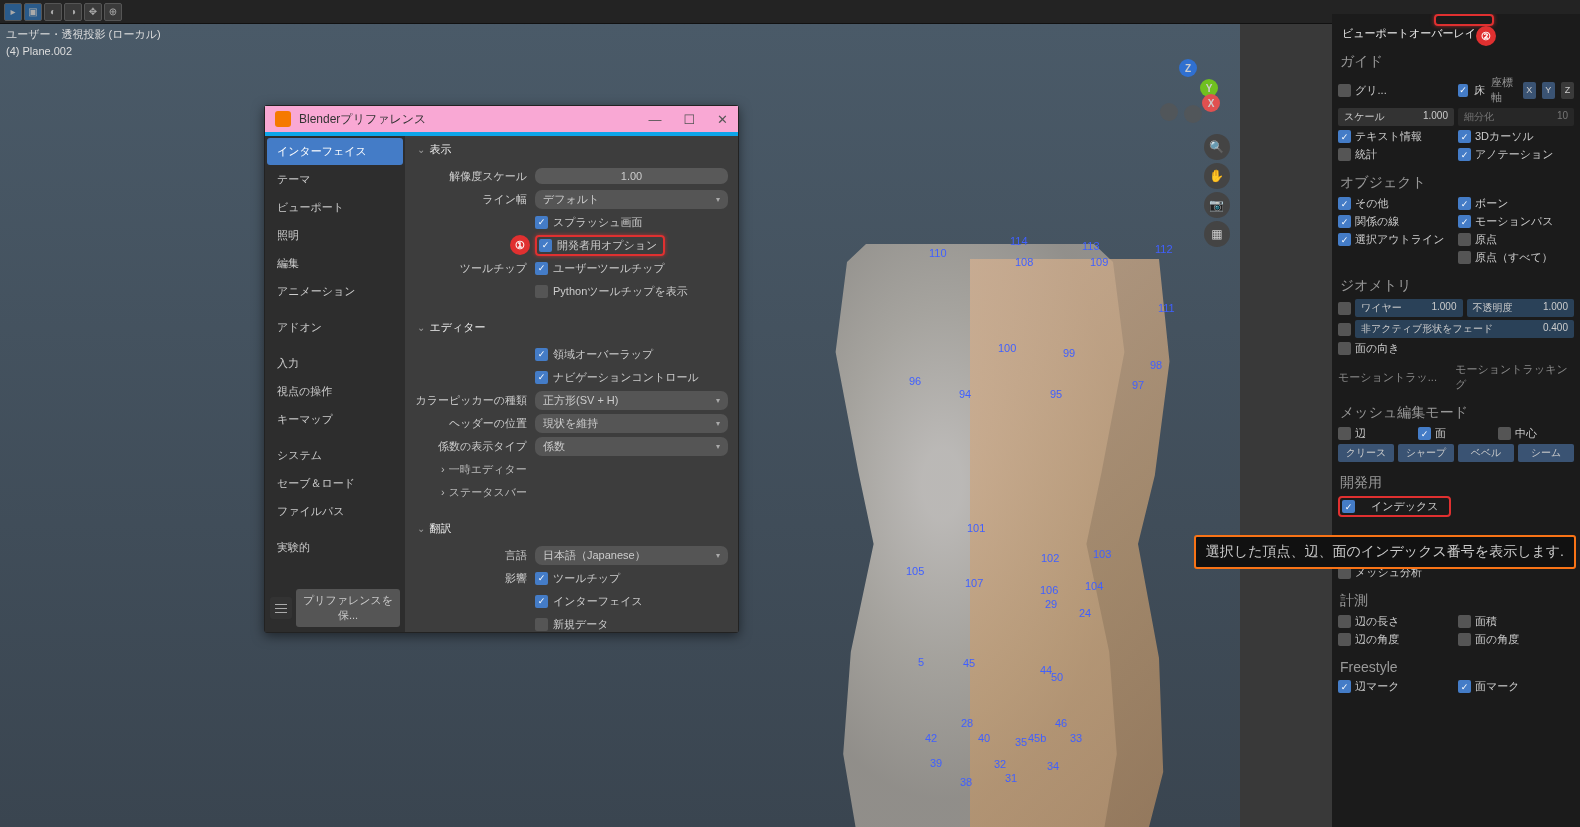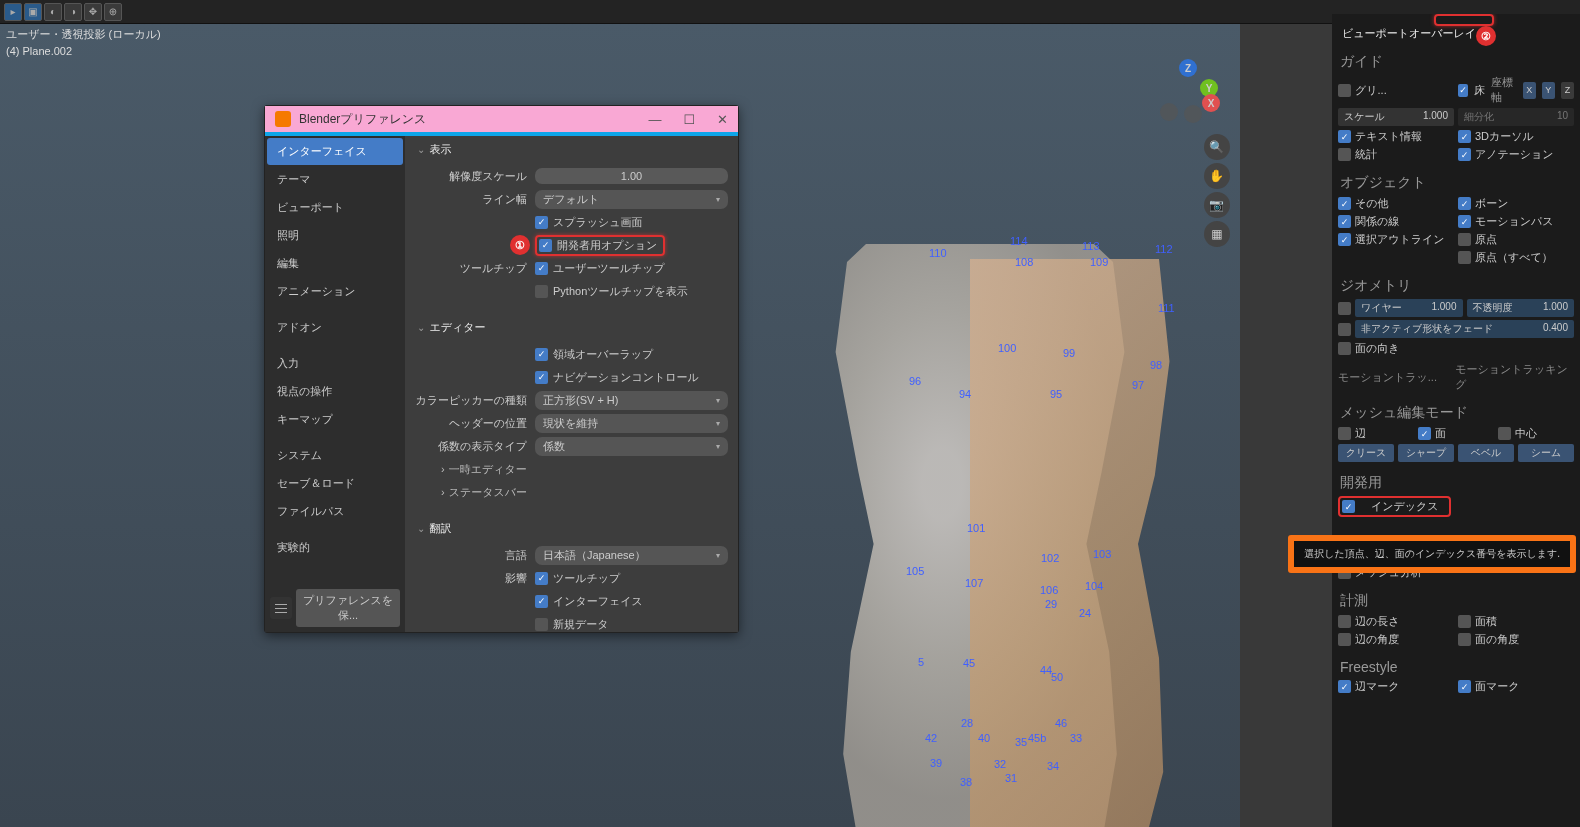--- a/index.html
+++ b/index.html
@@ -77,21 +77,21 @@
 .ov-title { padding: 8px 4px 10px 4px; font-size: 11px; color: #eee; }
 .ov-section { margin-bottom: 10px; }
 .ov-sec-label { color: #999; padding: 2px 2px 4px 2px; font-size: 14px; }
 .ov-row { display: flex; align-items: center; gap: 4px; margin-bottom: 3px; }
 .ov-half { width: 50%; display: flex; align-items: center; gap: 4px; }
 .ov-chk { display: flex; align-items: center; gap: 16px; }
 .ov-btn { background: #3a5373; padding: 2px 5px; border-radius: 2px; font-size: 10px; flex: 1; text-align: center; }
 .ov-btn.gray { background: #3a3a3a; }
 .axis-btn { width: 17px; height: 17px; background: #3a5373; border-radius: 2px; display: flex; align-items: center; justify-content: center; font-size: 9px; }
 .ov-numfield { background: #333; padding: 2px 6px; border-radius: 2px; display: flex; justify-content: space-between; flex: 1; font-size: 10px; }
-.tooltip-box { position: absolute; background: #111; border: 6px solid #f97316; padding: 6px 10px; font-size: 10px; color: #ccc; border-radius: 3px; white-space: nowrap; }
+.tooltip-box { position: absolute; background: #111; border: 2px solid #f97316; padding: 6px 10px; font-size: 14px; color: #ccc; border-radius: 3px; white-space: nowrap; }
 
 .callout-2 { position: absolute; top: 0px; right: 86px; width: 60px; height: 12px; }
 .callout-3-box { display: inline-flex; border: 2px solid #e03030; border-radius: 4px; padding: 1px 10px 1px 2px; }
 </style>
 </head>
 <body>
 
 <div class="top-toolbar">
   <div class="tb-icon sel">▸</div>
   <div class="tb-icon sel">▣</div>

